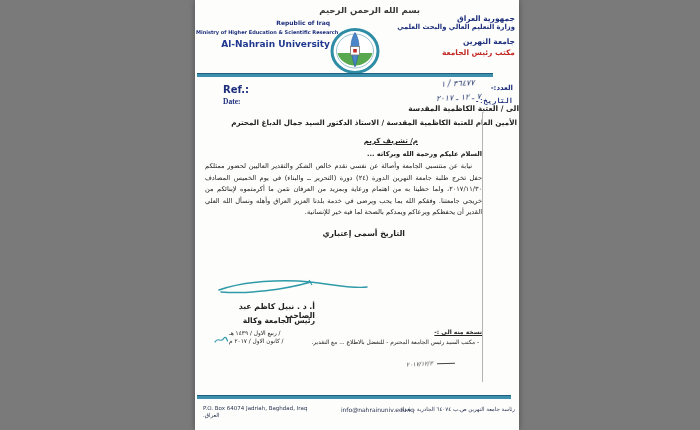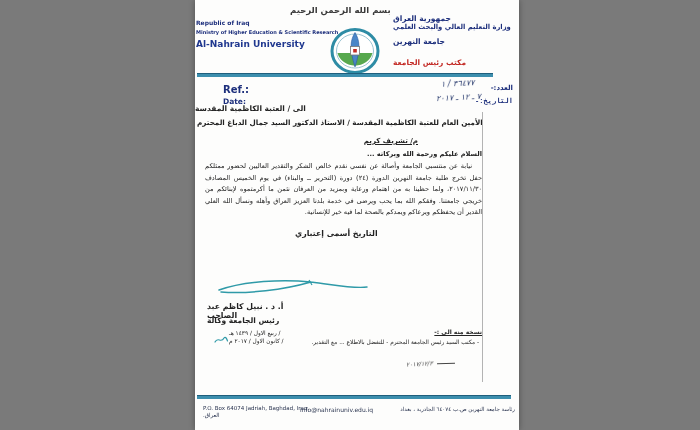--- a/index.html
+++ b/index.html
@@ -5,21 +5,21 @@
   html,body{margin:0;padding:0;}
   body{font-family:"DejaVu Sans",sans-serif;}
   .canvas{position:relative;width:700px;height:430px;background:#7a7a7a;overflow:hidden;}
   .page{position:absolute;left:195px;top:0;width:324px;height:430px;background:#fdfdfc;box-shadow:0 0 6px rgba(0,0,0,.35);}
   .abs{position:absolute;}
   .ar{direction:rtl;unicode-bidi:isolate;}
   .navy{color:#1d2f7c;}
   .red{color:#c32a25;}
   .ink{color:#222;}
   .bold{font-weight:bold;}
-  .center{text-align:left;}
+  .center{text-align:right;}
   .rule{background:#3d8fae;border-top:1px solid #205f7d;}
   .hand{color:#2c3e70;font-style:italic;transform:rotate(-3deg);filter:blur(.2px);}
   .underline{text-decoration:underline;}
   .engblock div{white-space:nowrap;}
 </style>
 </head>
 <body>
 
 <div class="canvas">
   <div class="page">
@@ -38,27 +38,27 @@
       <path d="M7.5,27 a18,16.5 0 0 0 35,0 z" fill="#57a84e"></path>
       <path d="M25,6.5 C29.5,14 31,22 25,41 C19,22 20.5,14 25,6.5 z" fill="#4a86c8" stroke="#2d5c9e" stroke-width=".6"></path>
       <rect x="20.5" y="20.5" width="9" height="8.5" fill="#ffffff" stroke="#777777" stroke-width=".8"></rect>
       <rect x="23.2" y="23" width="3.6" height="3.5" fill="#c32a25"></rect>
     </svg>
 
     <div class="abs center ar" style="right:4px;top:14px;width:122px;">
       <div class="navy bold" style="font-size:7.5px;">جمهورية العراق</div>
       <div class="navy bold" style="font-size:6.8px;margin-top:0;">وزارة التعليم العالي والبحث العلمي</div>
       <div class="navy bold" style="font-size:7.5px;margin-top:6px;">جامعة النهرين</div>
-      <div class="red bold" style="font-size:7.5px;margin-top:12px;">مكتب رئيس الجامعة</div>
+      <div class="red bold" style="font-size:7.5px;margin-top:2px;">مكتب رئيس الجامعة</div>
     </div>
 
     <div class="abs rule" style="left:2px;top:73px;width:296px;height:3px;"></div>
 
     <div class="abs navy bold" style="left:28px;top:84px;font-size:10px;">Ref.:</div>
-    <div class="abs navy bold" style="left:28px;top:97px;font-size:7.5px;">Date:</div>
+    <div class="abs navy bold" style="left:28px;top:97px;font-size:7.5px;font-family:Liberation Serif, serif;">Date:</div>
     <div class="abs ar navy bold" style="right:6px;top:84px;font-size:7px;">العدد:-</div>
     <div class="abs ar navy bold" style="right:6px;top:97px;font-size:7px;font-family:Liberation Mono, monospace;">التاريخ:-</div>
     <div class="abs ar hand" style="right:44px;top:79px;font-size:8px;">٣٦٤٧٧ / ١</div>
     <div class="abs ar hand" style="right:38px;top:93px;font-size:8px;">٧ ـ ١٢ ـ ٢٠١٧</div>
 
     <div class="abs ar center ink bold" style="left:0;top:104px;width:324px;font-size:7.5px;">الى / العتبة الكاظمية المقدسة</div>
     <div class="abs ar center ink bold" style="left:2px;top:118px;width:320px;font-size:7.2px;">الأمين العام للعتبة الكاظمية المقدسة / الاستاذ الدكتور السيد جمال الدباغ المحترم</div>
     <div class="abs ar ink bold underline" style="right:101px;top:137px;font-size:7px;">م/ تشريف كريم</div>
 
     <div class="abs ar ink bold" style="right:37px;top:150px;font-size:6.6px;">السلام عليكم ورحمة الله وبركاته ...</div>

